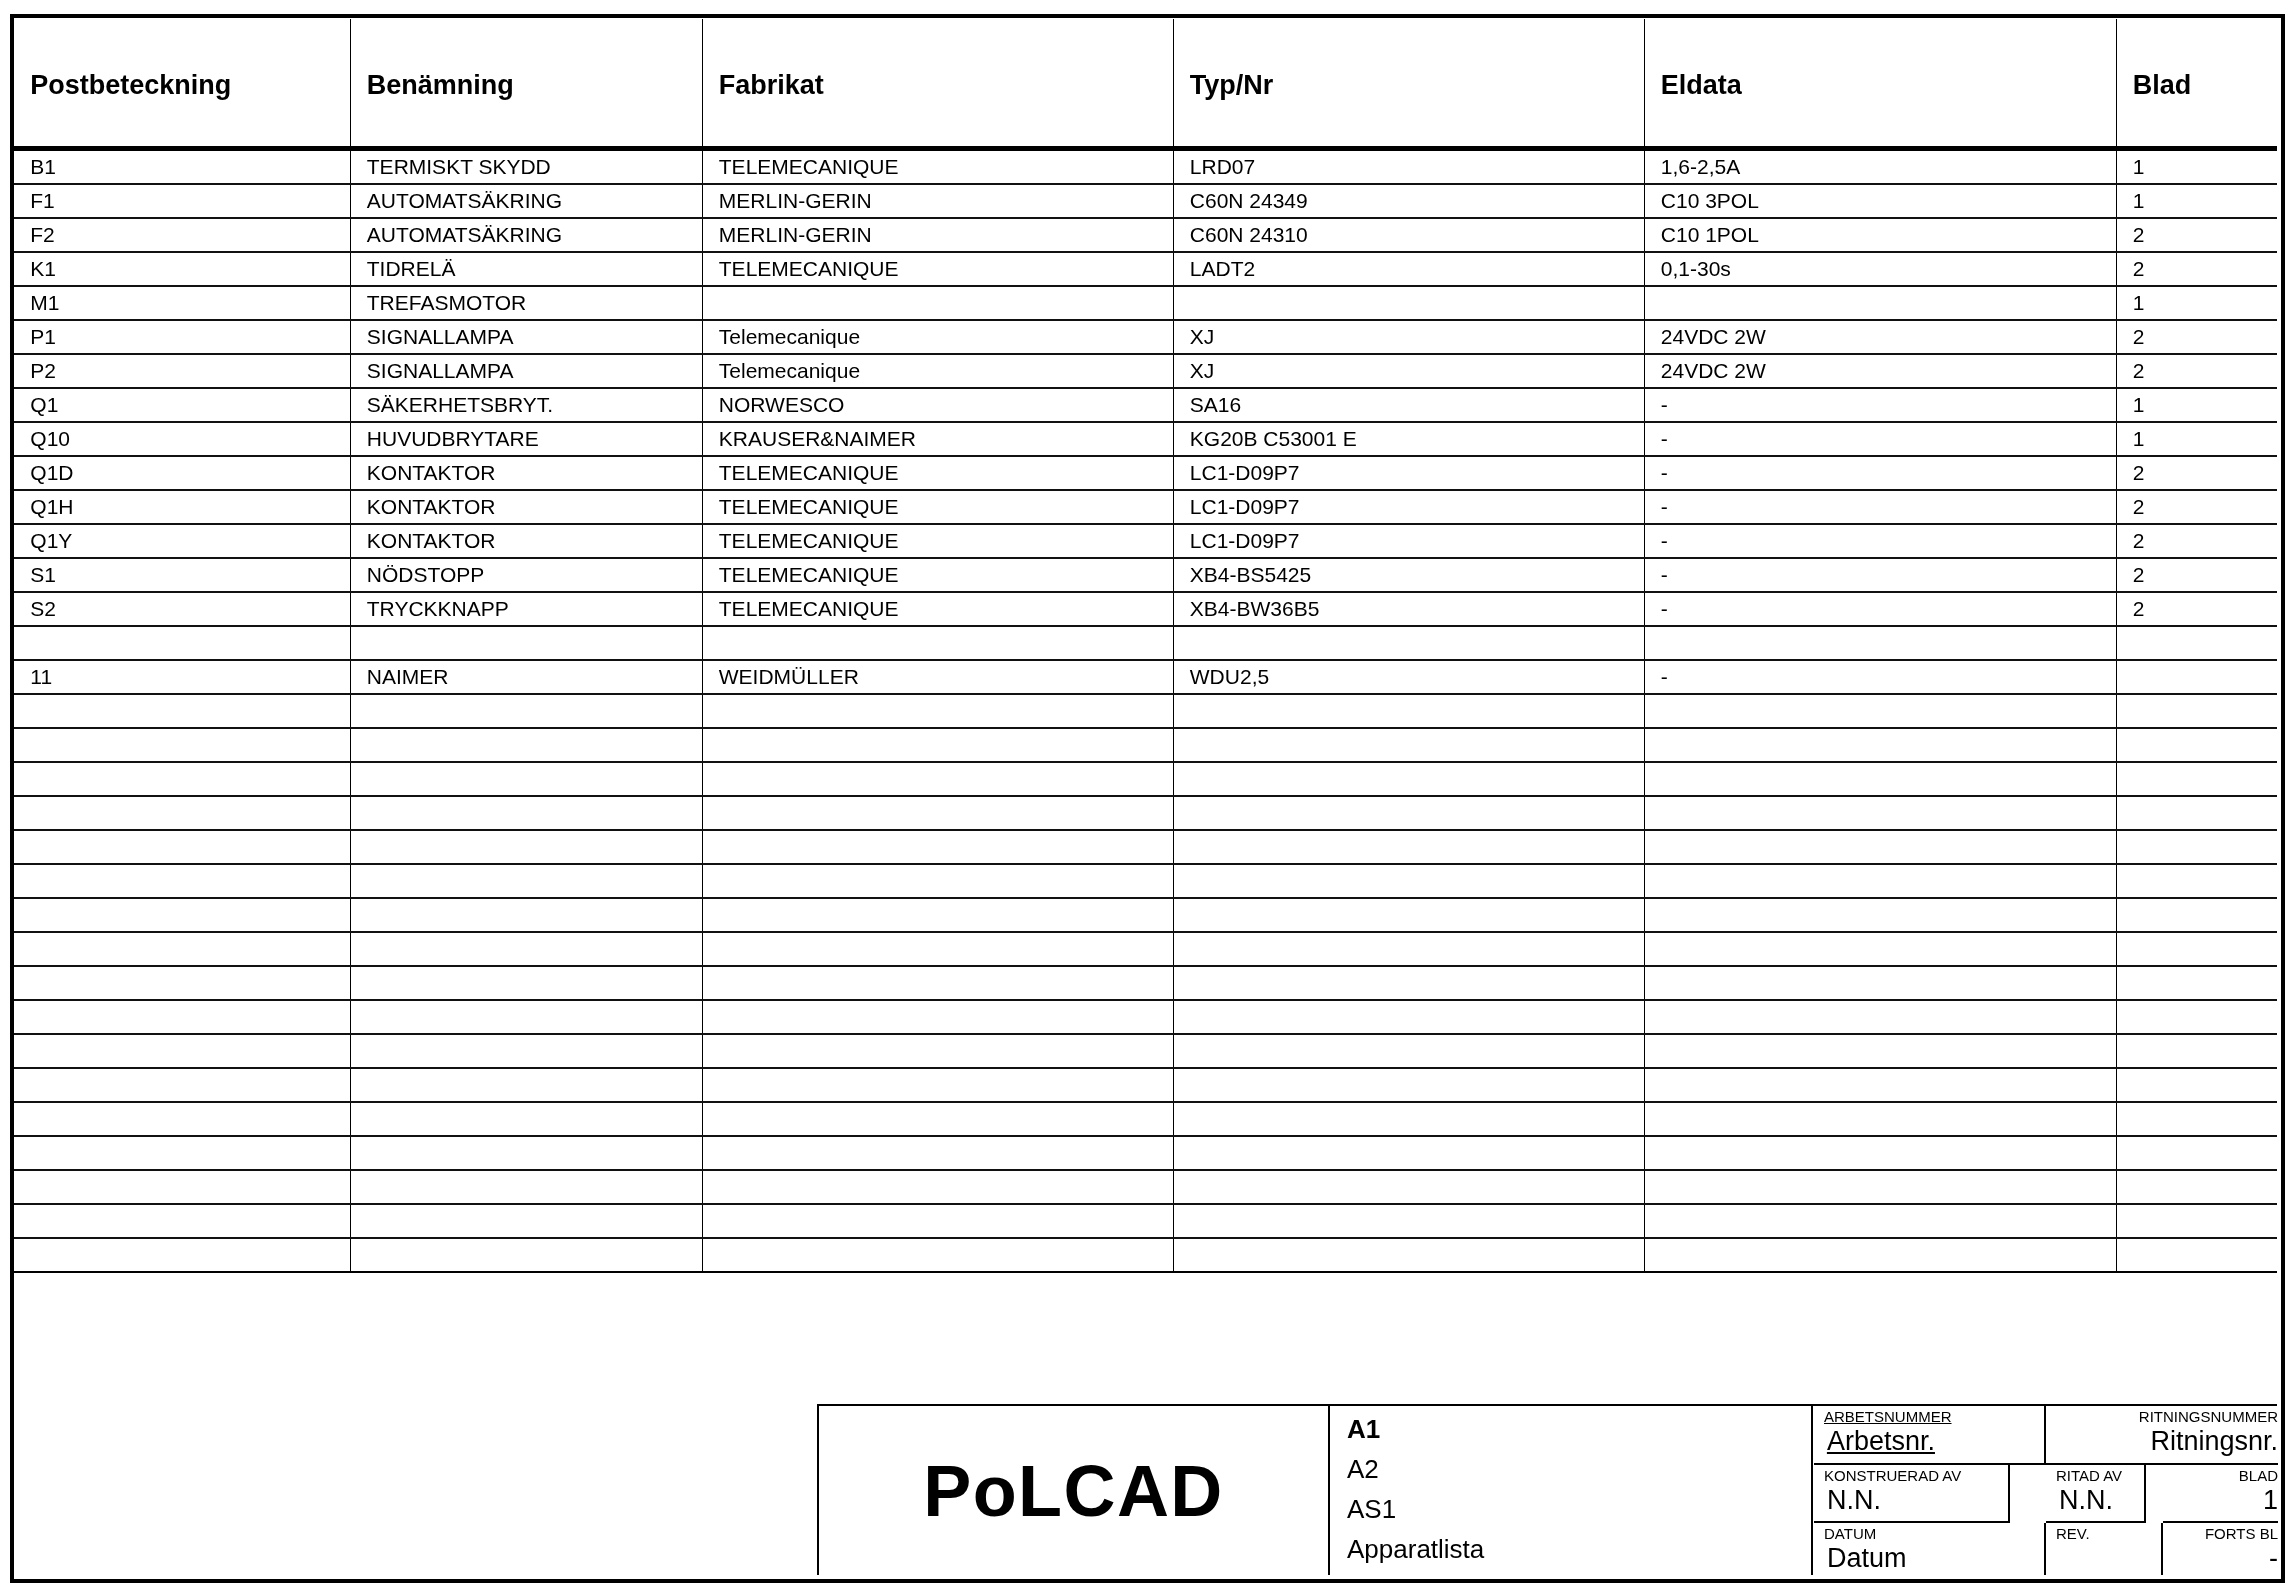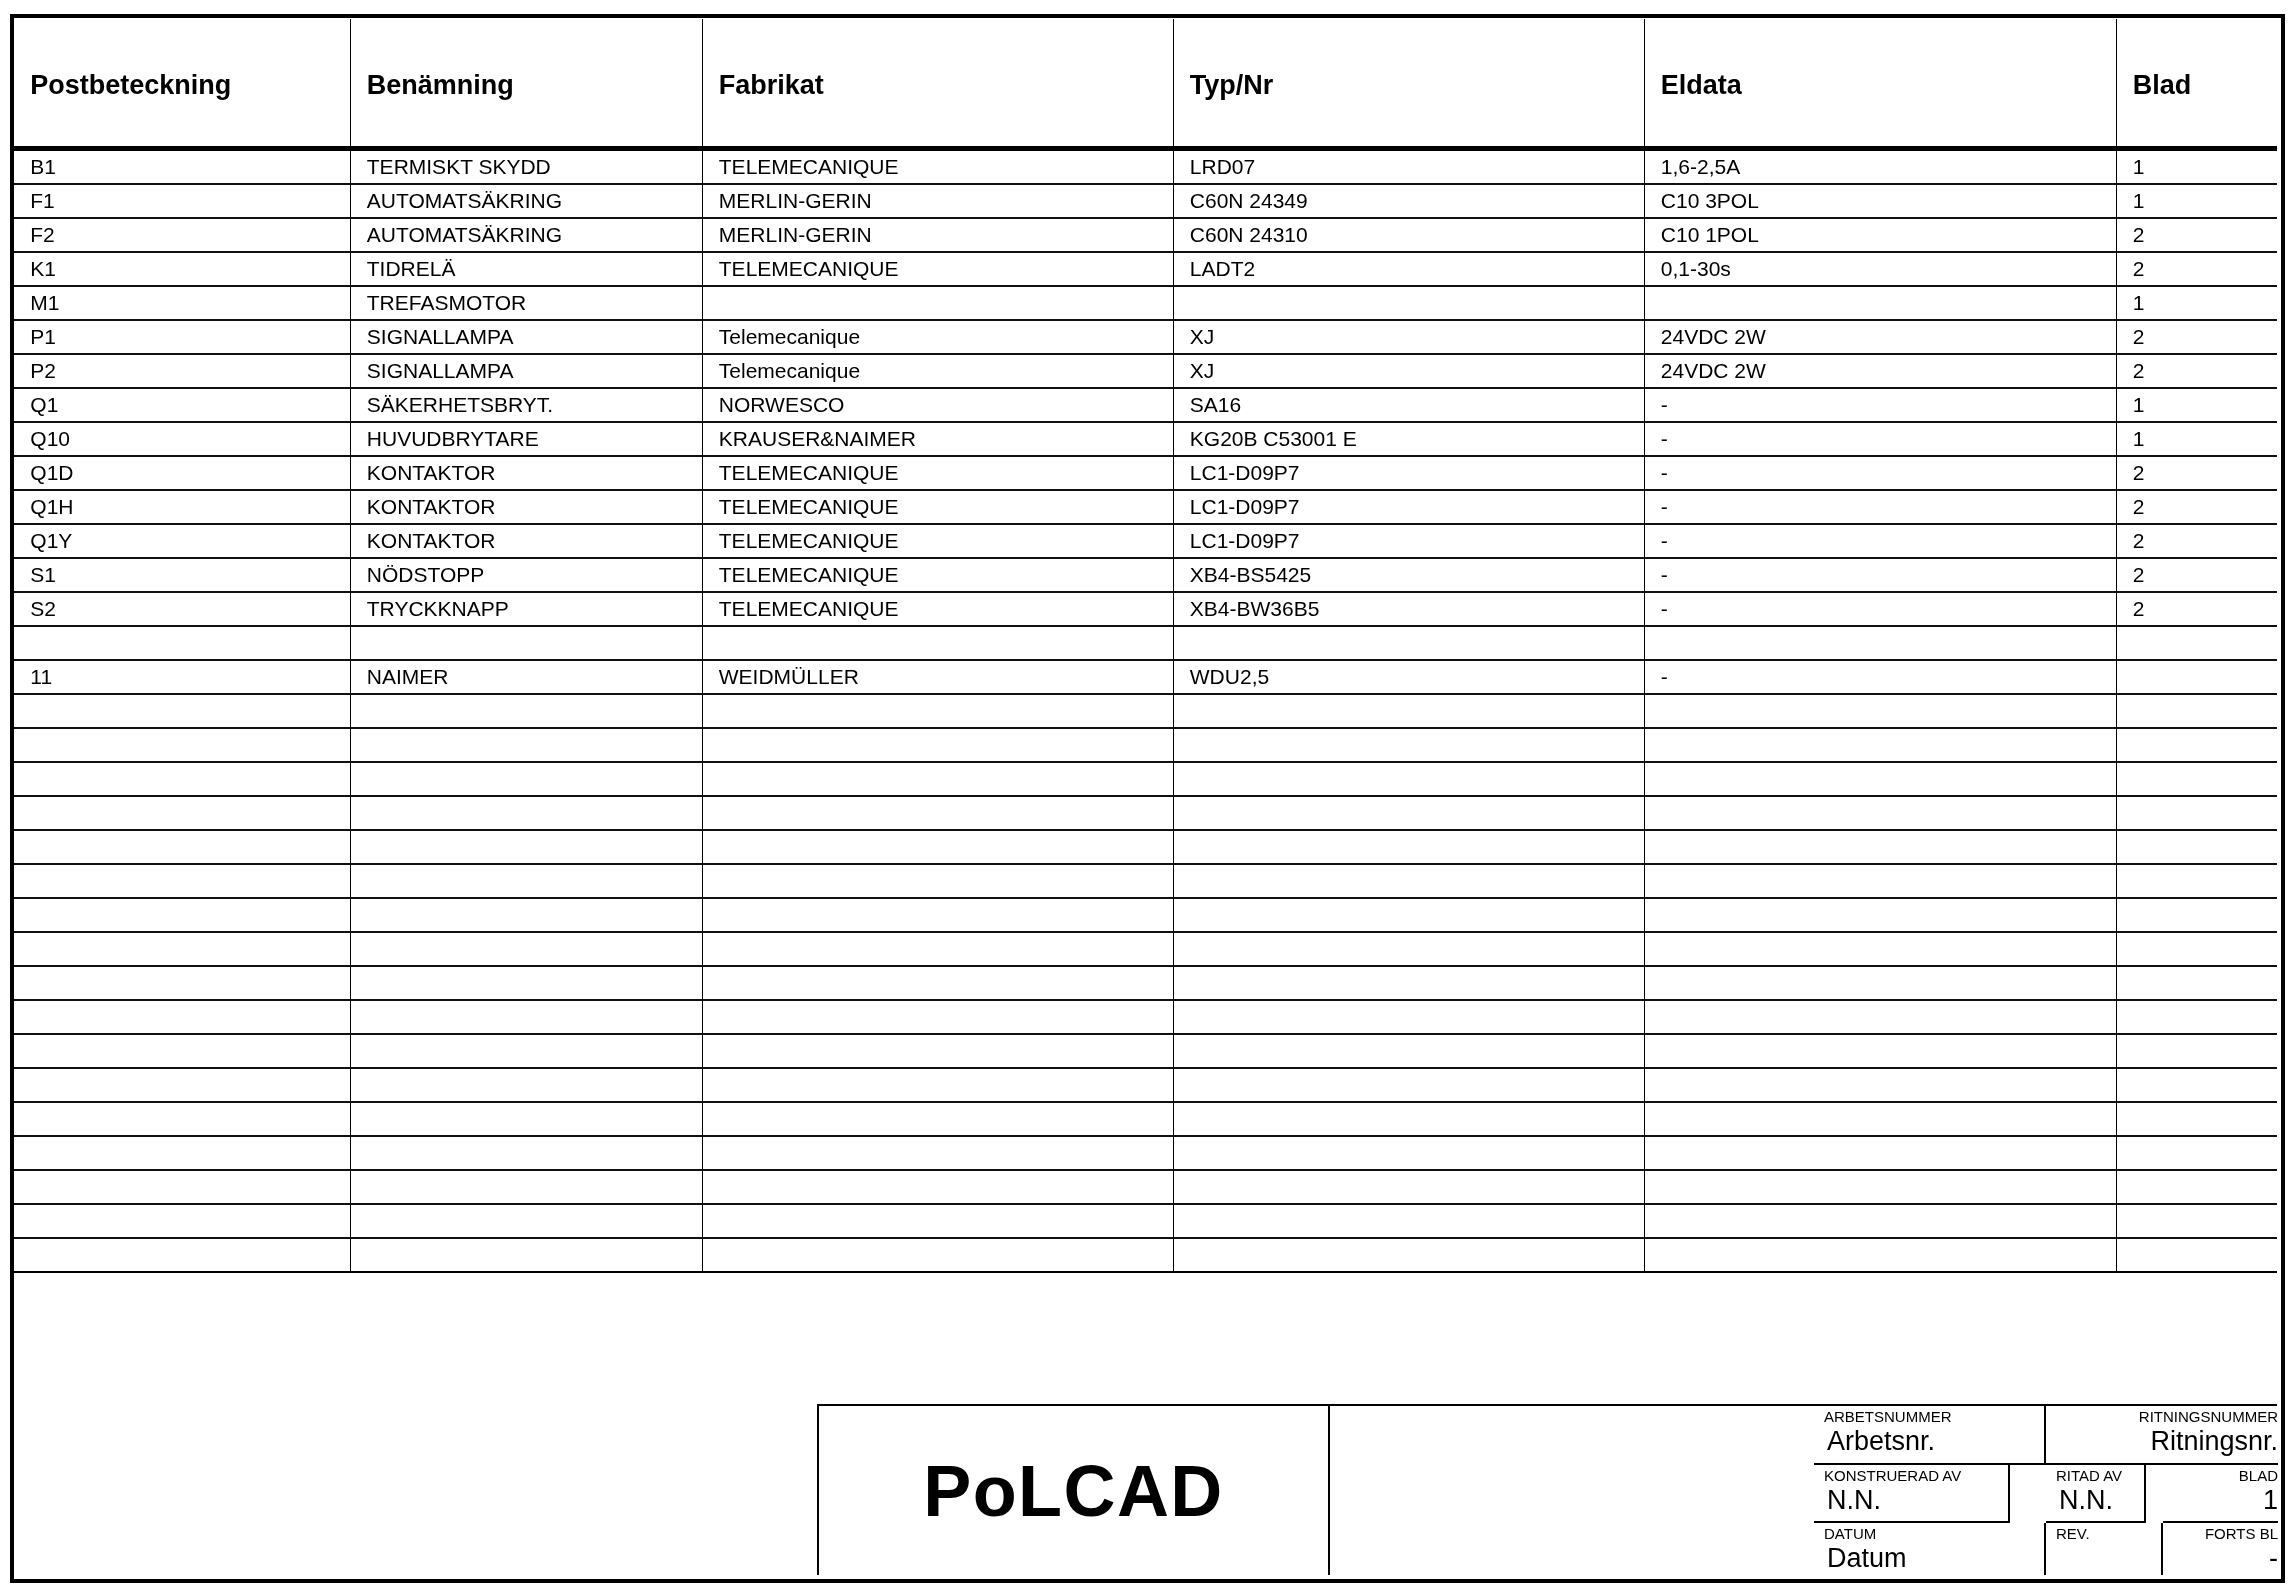--- a/index.html
+++ b/index.html
@@ -323,22 +323,28 @@
         <td></td>
         <td></td>
         <td></td>
         <td></td>
       </tr>
     </tbody>
 </table>
 
 <div class="tb">
   <div class="tb-logo">PoLCAD</div>
+  <div class="tb-titles">
+    <div class="bold">A1</div>
+    <div>A2</div>
+    <div>AS1</div>
+    <div>Apparatlista</div>
+  </div>
   <div class="tb-grid">
-    <div class="cell" style="left:0;top:0;width:232px;height:59px;">
+    <div class="cell" style="left:0;top:0;width:232px;height:59px;text-decoration:underline;">
       <span class="lbl">ARBETSNUMMER</span>
       <span class="val">Arbetsnr.</span>
     </div>
     <div class="cell noR" style="left:232px;top:0;width:232px;height:59px;">
       <span class="lbl">RITNINGSNUMMER</span>
       <span class="val">Ritningsnr.</span>
     </div>
     <div class="cell" style="left:0;top:59px;width:196px;height:58px;">
       <span class="lbl">KONSTRUERAD AV</span>
       <span class="val">N.N.</span>

